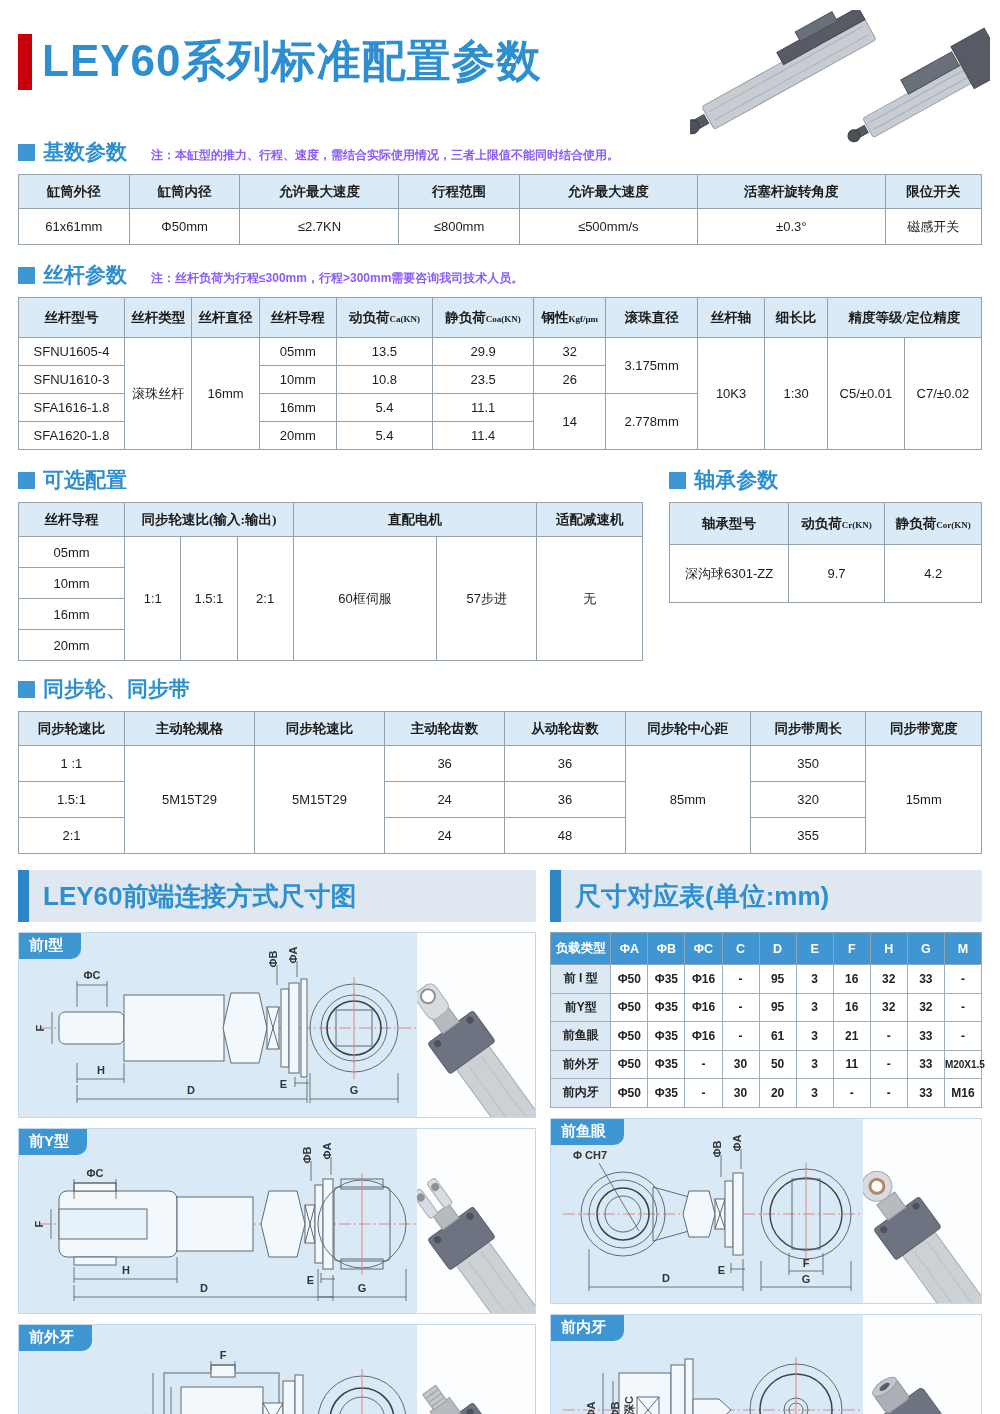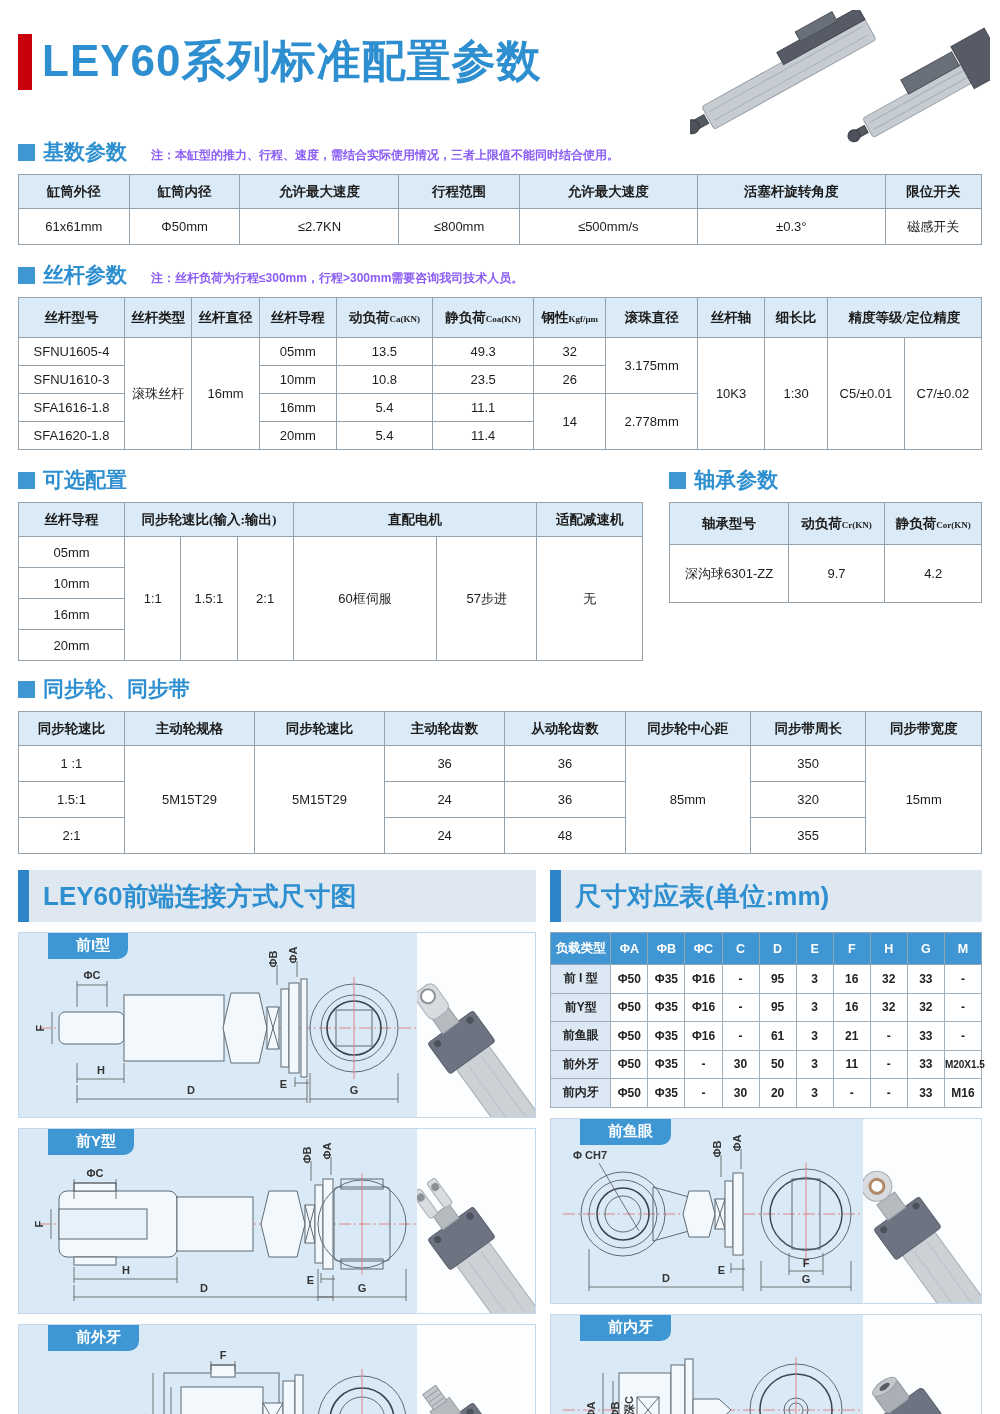--- a/index.html
+++ b/index.html
@@ -37,21 +37,21 @@
   .banner { background:#dfe8f0; height:52px; display:flex; align-items:center; }
   .banner .bbar { width:11px; height:52px; background:#2e86c8; margin-right:14px; }
   .banner .btxt { font-size:26px; font-weight:bold; color:#2e8fd0; }
   .banner.left { width:518px; } .banner.right { width:432px; }
 
   
   .grid { display:flex; gap:14px; }
   .gcol-l { width:518px; } .gcol-r { width:432px; }
   .panel { position:relative; background:#d9e9f6; border:1px solid #c3d8ea; height:186px; margin-bottom:10px; overflow:hidden; }
   .panel .tag { position:absolute; left:0; top:0; background:#3e96d3; color:#fff; font-size:15px;
-    font-weight:bold; padding:3px 18px 4px 28px; border-radius:0 0 10px 0; z-index:3;margin-left:29px; }
+    font-weight:bold; padding:3px 18px 4px 10px; border-radius:0 0 10px 0; z-index:3; }
   .panel .render { position:absolute; right:0; top:0; bottom:0; width:118px; background:#fbfdfe; }
   .draw-svg { position:absolute; left:0; top:0; }
 
   
   table.dimtbl { border-collapse:collapse; width:100%; table-layout:fixed; margin-bottom:10px; }
   .dimtbl th { background:#3f96d2; color:#fff; border:1px solid #8fa6b5; font-size:12.5px; font-weight:bold; height:32px; }
   .dimtbl td { border:1px solid #9fb0bc; background:#fff; font-size:12px; font-weight:bold; color:#222; text-align:center; height:28.5px; }
   .dimtbl td.rowhead { background:#dce9f5; }
 
   
@@ -163,21 +163,21 @@
       <th>丝杆轴</th>
       <th>细长比</th>
       <th colspan="2">精度等级/定位精度</th>
     </tr>
     <tr>
       <td>SFNU1605-4</td>
       <td rowspan="4">滚珠丝杆</td>
       <td rowspan="4">16mm</td>
       <td>05mm</td>
       <td>13.5</td>
-      <td>49.3</td>
+      <td>29.9</td>
       <td>32</td>
       <td rowspan="2">3.175mm</td>
       <td rowspan="4">10K3</td>
       <td rowspan="4">1:30</td>
       <td rowspan="4">C5/±0.01</td>
       <td rowspan="4">C7/±0.02</td>
     </tr>
     <tr>
       <td>SFNU1610-3</td>
       <td>10mm</td>

